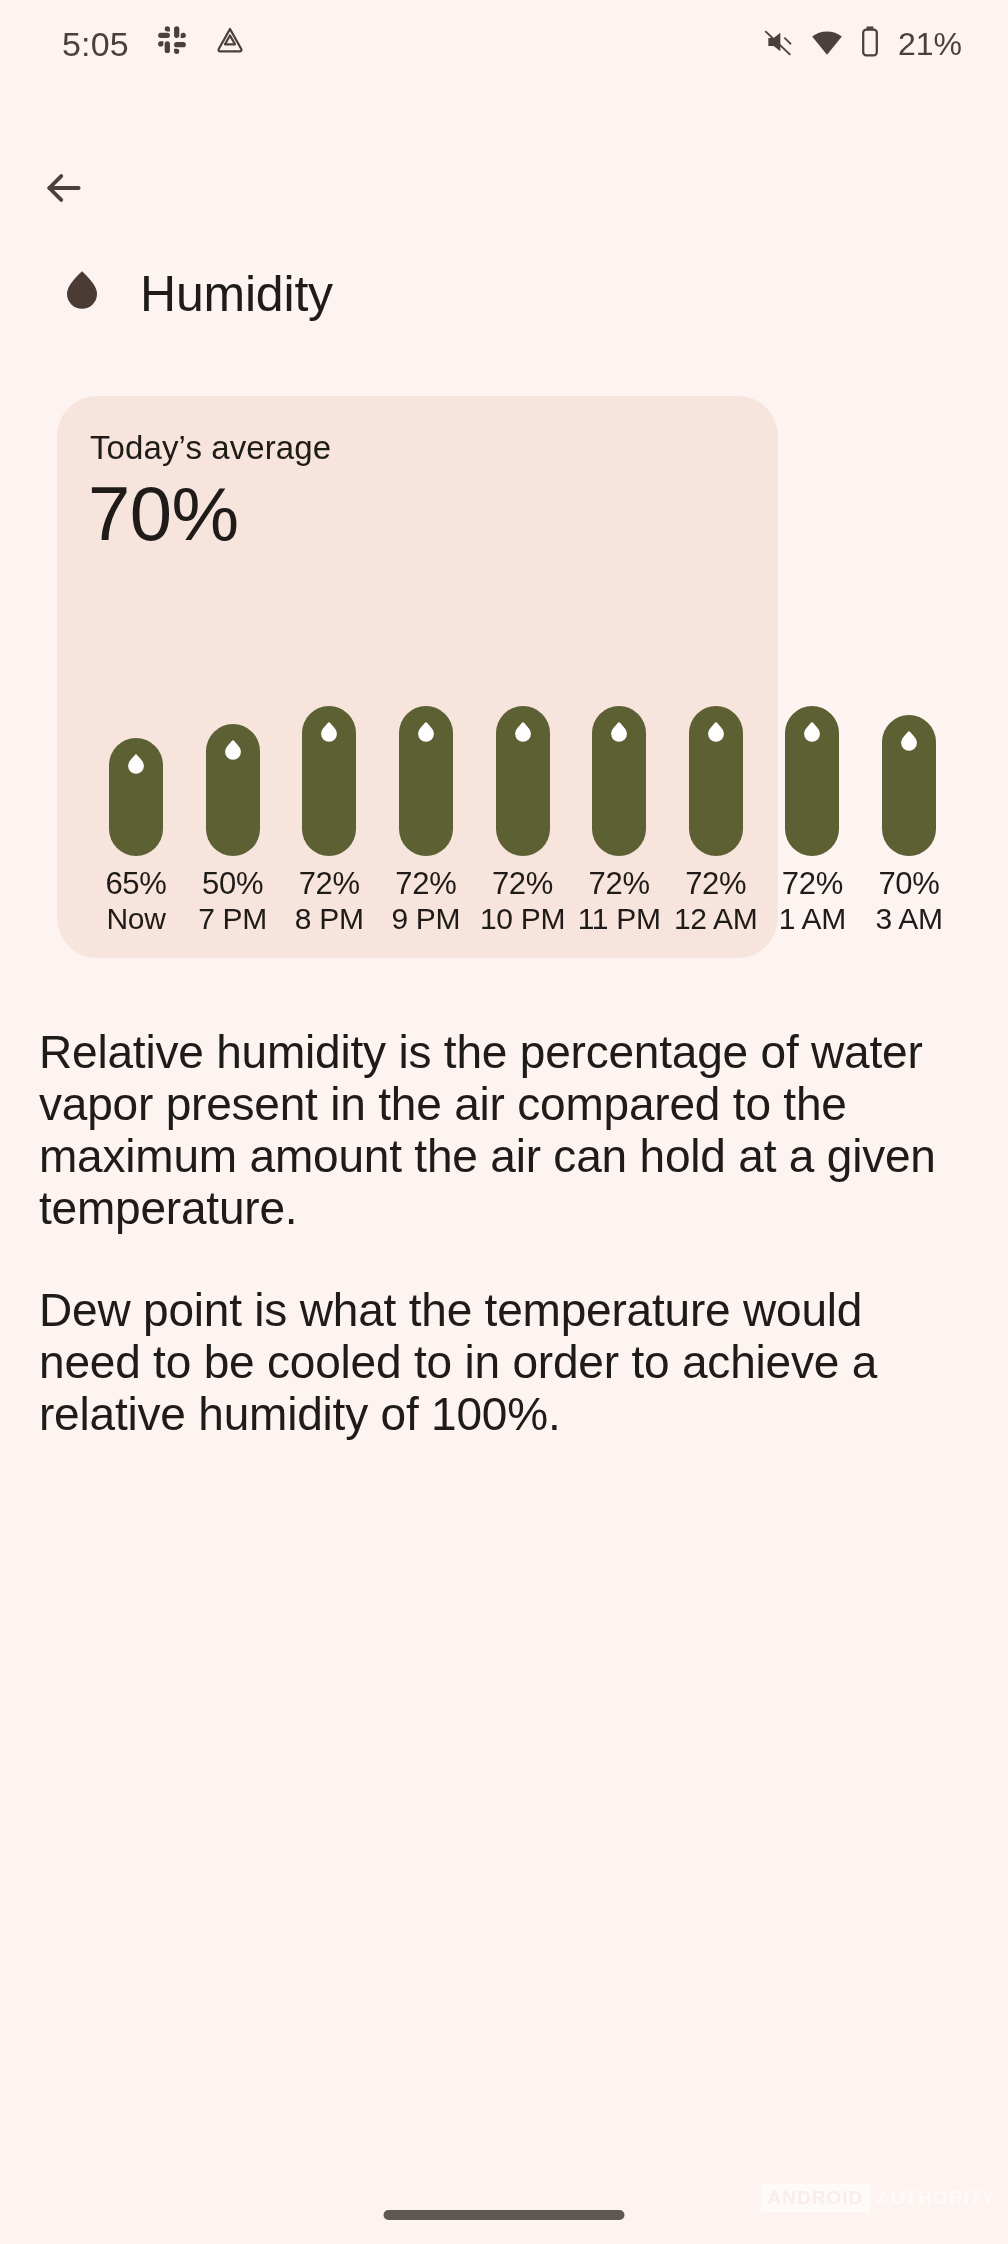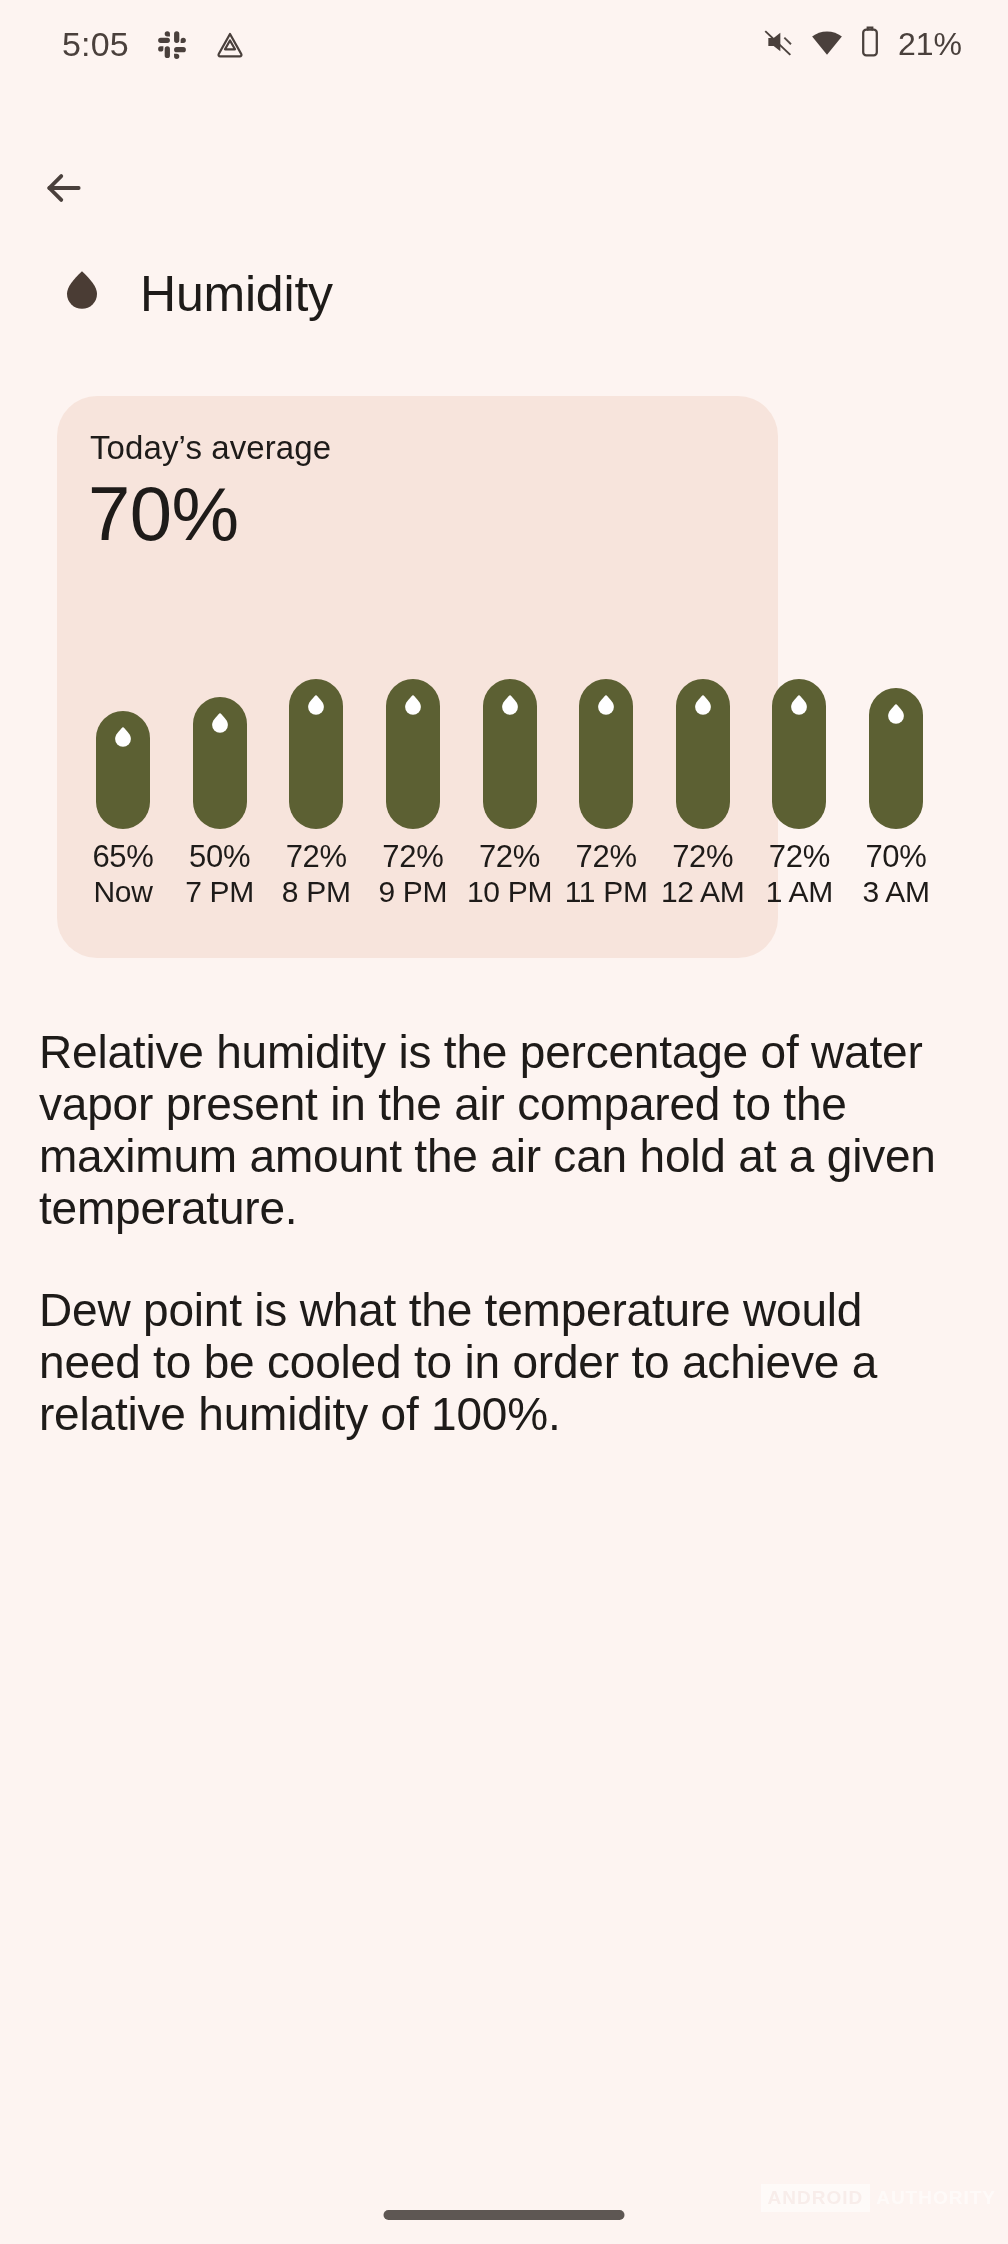--- a/index.html
+++ b/index.html
@@ -23,21 +23,21 @@
     top: 0; left: 0;
     width: 1008px;
     height: 88px;
     display: flex;
     align-items: center;
     justify-content: space-between;
     padding: 0 46px 0 62px;
   }
   .status-left {
     display: flex;
-    align-items: flex-end;
+    align-items: flex-start;
     gap: 28px;
   }
   .status-right {
     display: flex;
     align-items: center;
     gap: 15px;
   }
   .clock {
     font-size: 34px;
     color: #4A403C;
@@ -107,26 +107,26 @@
     top: 74px;
     font-size: 76px;
     color: #1E1B19;
     font-weight: 400;
     letter-spacing: -0.5px;
   }
 
   
   .chart {
     position: absolute;
-    left: 27px;
+    left: 40px;
     top: 250px;
     width: 851px;
     height: 290px;
     display: flex;
-    align-items: center;
+    align-items: flex-end;
     justify-content: space-between;
   }
   .col {
     width: 78px;
     display: flex;
     flex-direction: column;
     align-items: center;
   }
   .bar-area {
     position: relative;

